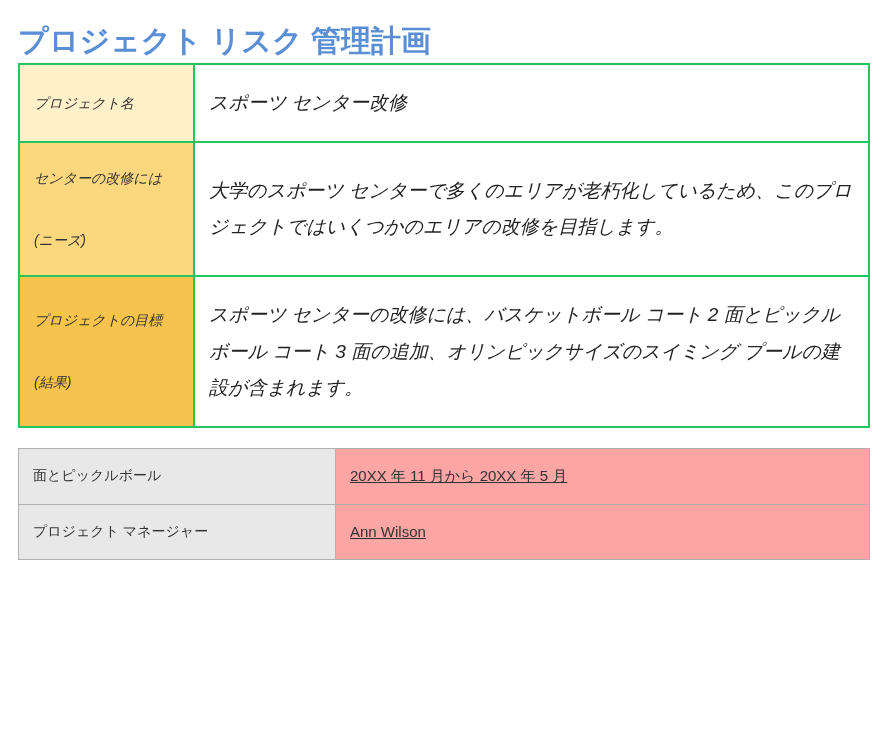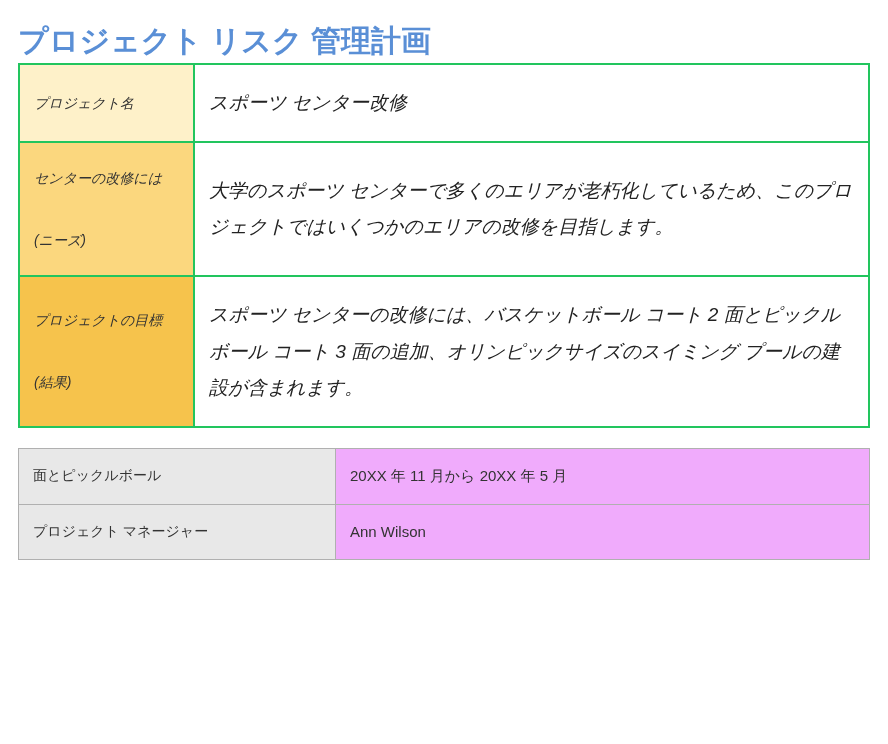--- a/index.html
+++ b/index.html
@@ -58,22 +58,23 @@
       border: 1px solid #b0b0b0;
       padding: 18px 14px;
       font-size: 14px;
       color: #333;
     }
     .table2 .label-cell {
       width: 317px;
       background: #e8e8e8;
     }
     .table2 .value-cell {
-      background: #f0abfc;
+      background: #fca5a5;
       font-size: 15px;
+      text-decoration: underline;
     }
   </style>
 </head>
 <body>
 
 <div class="title">
   <span>プロジェクト リスク 管理計画</span><br>
 </div>
 
 <table class="table1">

